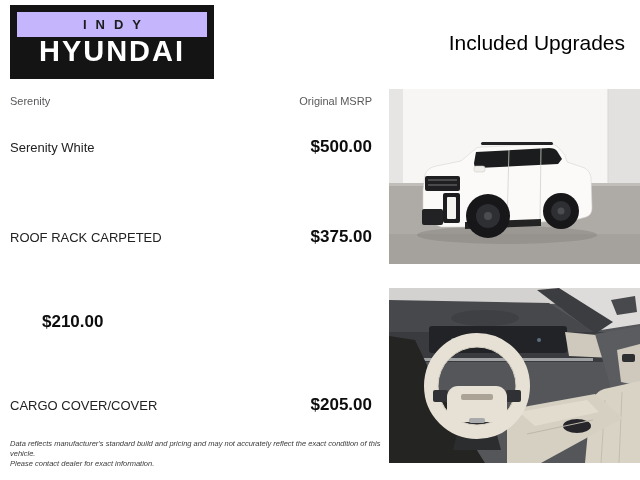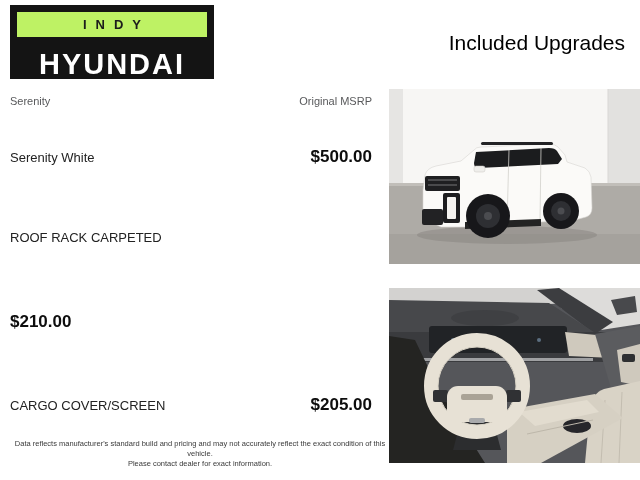--- a/index.html
+++ b/index.html
@@ -2,35 +2,35 @@
 <html><head>
 <meta charset="utf-8">
 <style>
   html,body{margin:0;padding:0;background:#ffffff;}
   #page{
     position:relative;width:640px;height:480px;background:#ffffff;overflow:hidden;
     font-family:"Liberation Sans", sans-serif;color:#1f1f1f;
   }
   
   .logo{position:absolute;left:10px;top:5px;width:204px;height:74px;background:#141414;box-sizing:border-box;padding:7px;}
-  .logo-top{height:25px;background:#bef264;display:flex;align-items:center;justify-content:center;}
+  .logo-top{height:25px;background:#c4b5fd;display:flex;align-items:center;justify-content:center;}
   .logo-top span{font-size:13px;font-weight:bold;letter-spacing:9px;padding-left:9px;color:#1c1c1c;}
-  .logo-bottom{height:54px;display:flex;align-items:center;justify-content:center;}
+  .logo-bottom{height:54px;display:flex;align-items:flex-start;justify-content:center;}
   .logo-bottom span{font-size:29px;font-weight:bold;letter-spacing:2px;color:#ffffff;line-height:1;}
   
   .heading{position:absolute;top:31px;right:15px;font-size:21px;color:#000000;}
   
   .thead{position:absolute;left:10px;top:95px;width:362px;display:flex;justify-content:space-between;
          font-size:11px;color:#58595b;}
   .row{position:absolute;left:10px;width:362px;display:flex;justify-content:space-between;align-items:center;height:22px;}
   .row .name{font-size:13px;color:#222222;}
-  .row .price{font-size:17px;font-weight:bold;color:#0d0d0d;}
-  .row1{top:146px;} .row2{top:226px;} .row3{top:311px;} .row4{top:394px;}
+  .row .price{font-size:17px;font-weight:bold;color:#0d0d0d;margin-left:32px;}
+  .row1{top:136px;} .row2{top:226px;} .row3{top:311px;} .row4{top:394px;}
   
-  .disclaimer{position:absolute;left:10px;top:439px;width:380px;font-size:7.5px;color:#3a3a3a;line-height:1.35;text-align:center;}
+  .disclaimer{position:absolute;left:10px;top:439px;width:380px;font-size:7.5px;font-style:italic;color:#3a3a3a;line-height:1.35;}
   
   .photo{position:absolute;left:389px;width:251px;height:175px;}
   .photo-exterior{top:89px;}
   .photo-interior{top:288px;}
   .photo svg{display:block;width:100%;height:100%;}
 </style>
 </head>
 <body>
 
 <div id="page">
@@ -50,26 +50,27 @@
     <span>Serenity</span>
     <span>Original MSRP</span>
   </div>
 
   <div class="row row1">
     <span class="name">Serenity White</span>
     <span class="price">$500.00</span>
   </div>
   <div class="row row2">
     <span class="name">ROOF RACK CARPETED</span>
+    <span class="price">$375.00</span>
   </div>
   <div class="row row3">
     <span class="price">$210.00</span>
   </div>
   <div class="row row4">
-    <span class="name">CARGO COVER/SCREEN</span>
+    <span class="name">CARGO COVER/COVER</span>
     <span class="price">$205.00</span>
   </div>
 
   <div class="disclaimer">
     <div>Data reflects manufacturer's standard build and pricing and may not accurately reflect the exact condition of this vehicle.</div>
     <div>Please contact dealer for exact information.</div>
   </div>
 
   <div class="photo photo-exterior">
     <svg viewBox="0 0 251 175" preserveAspectRatio="none">

